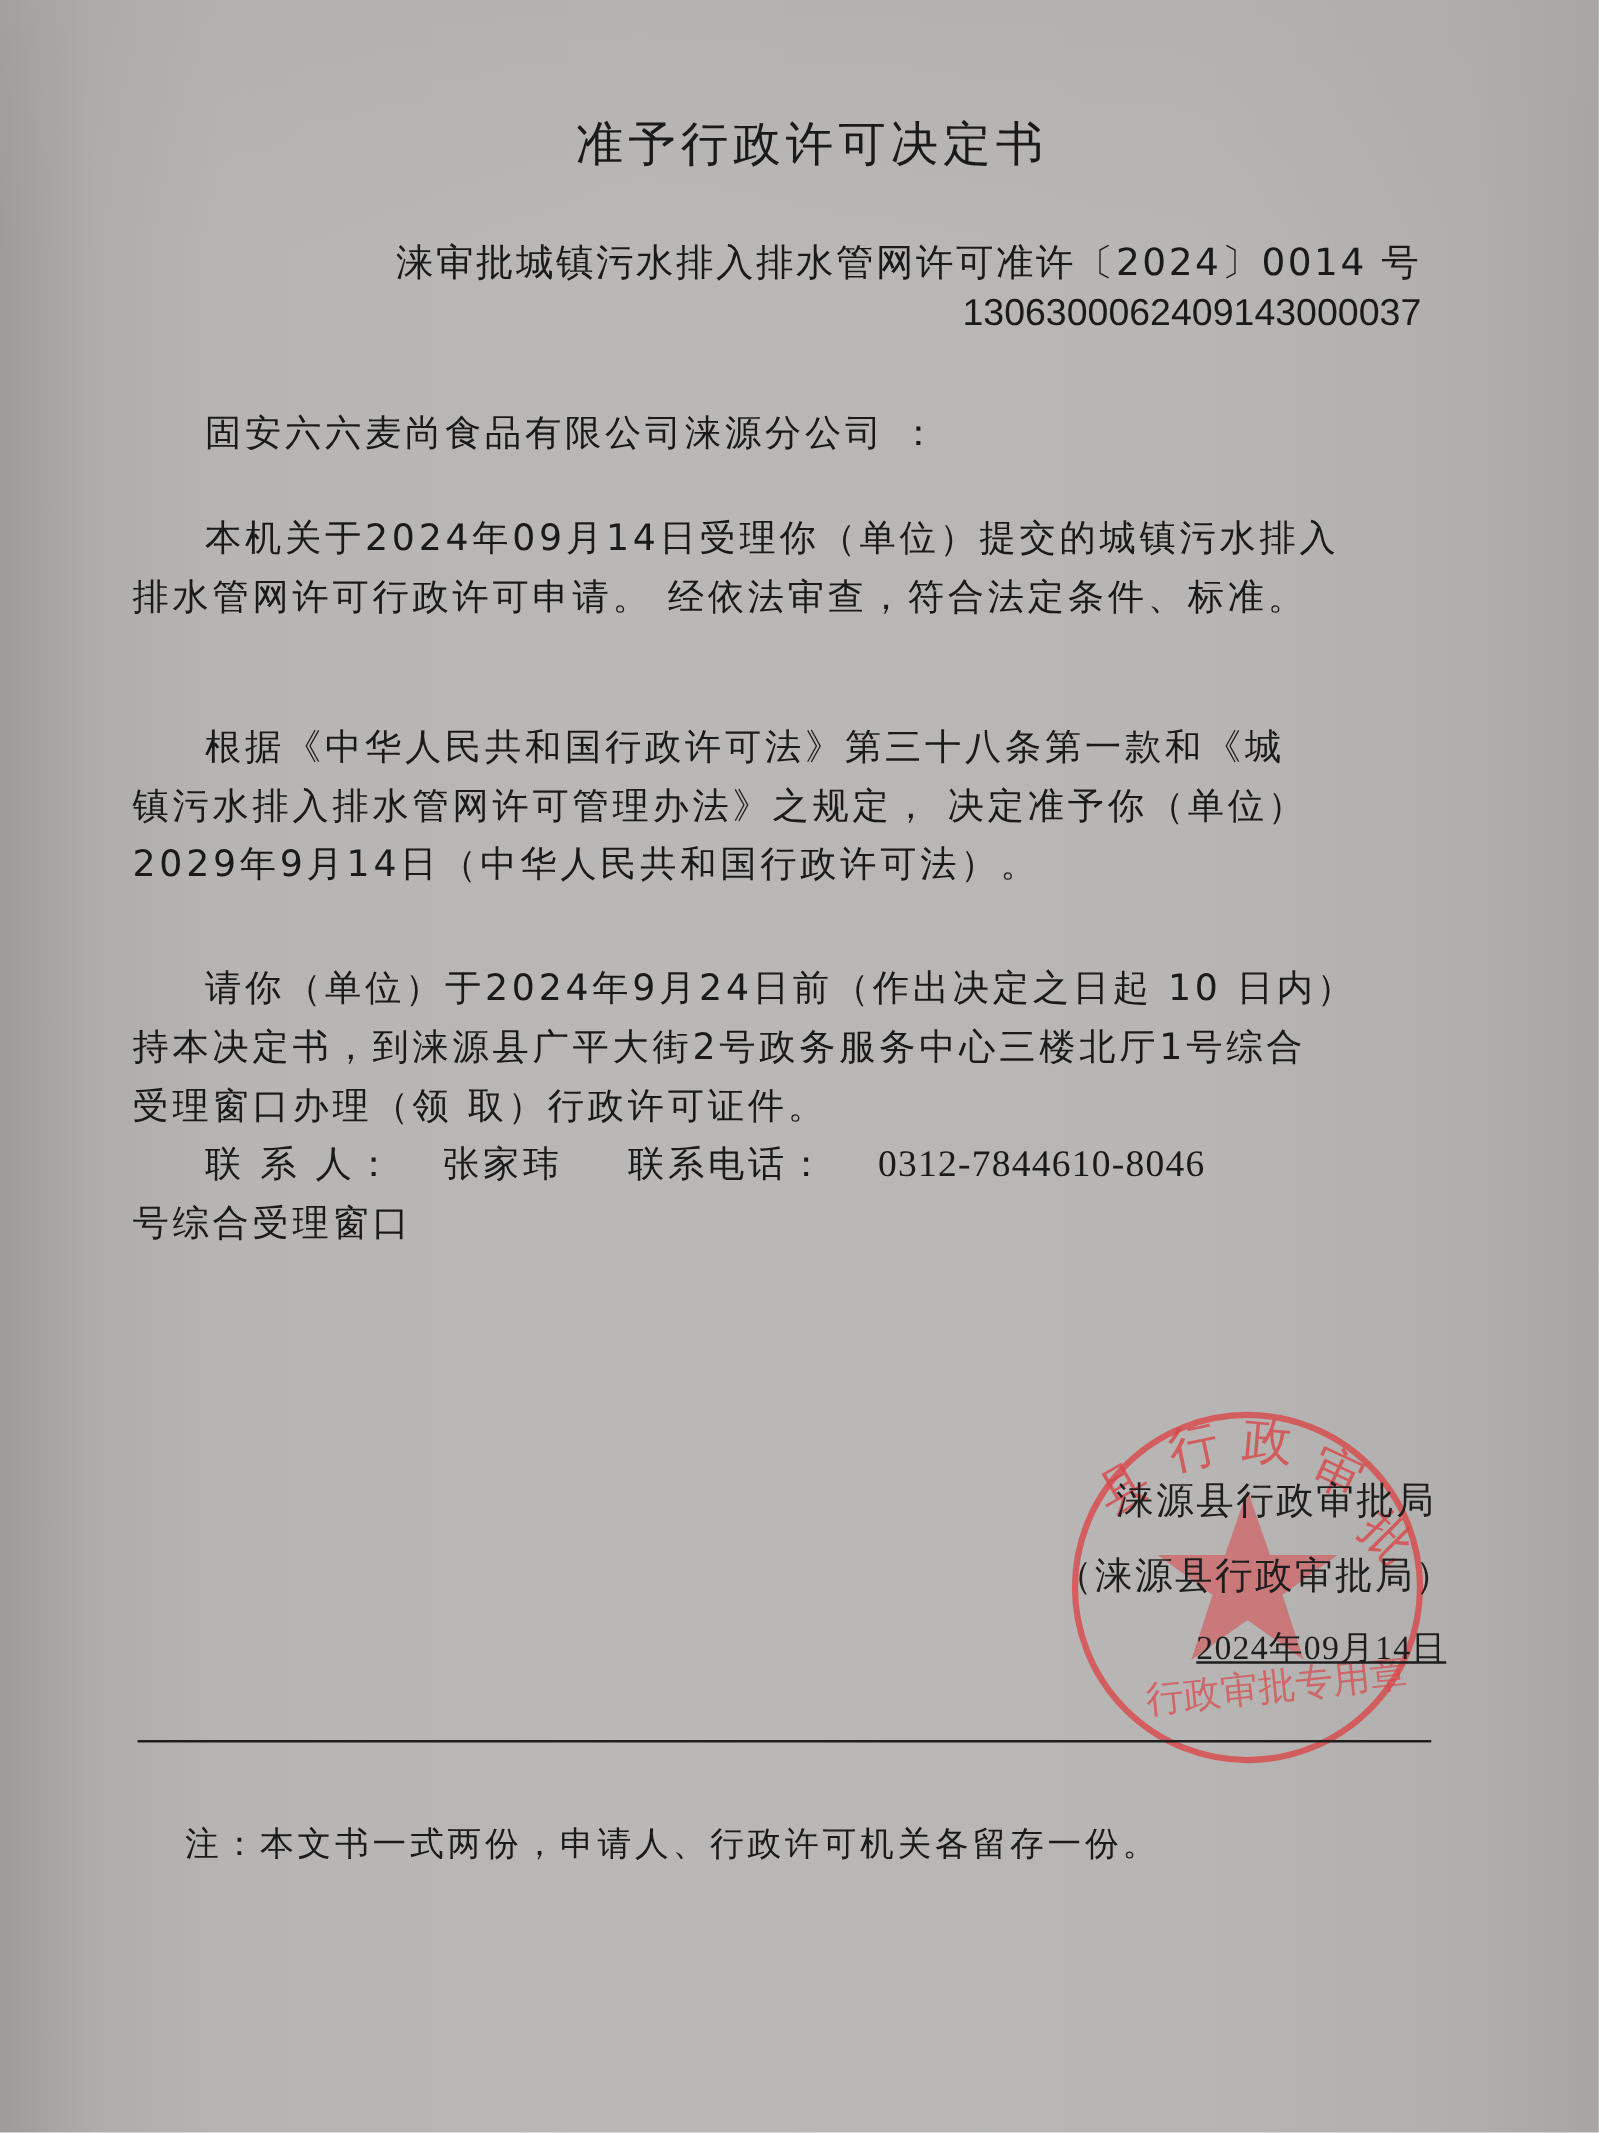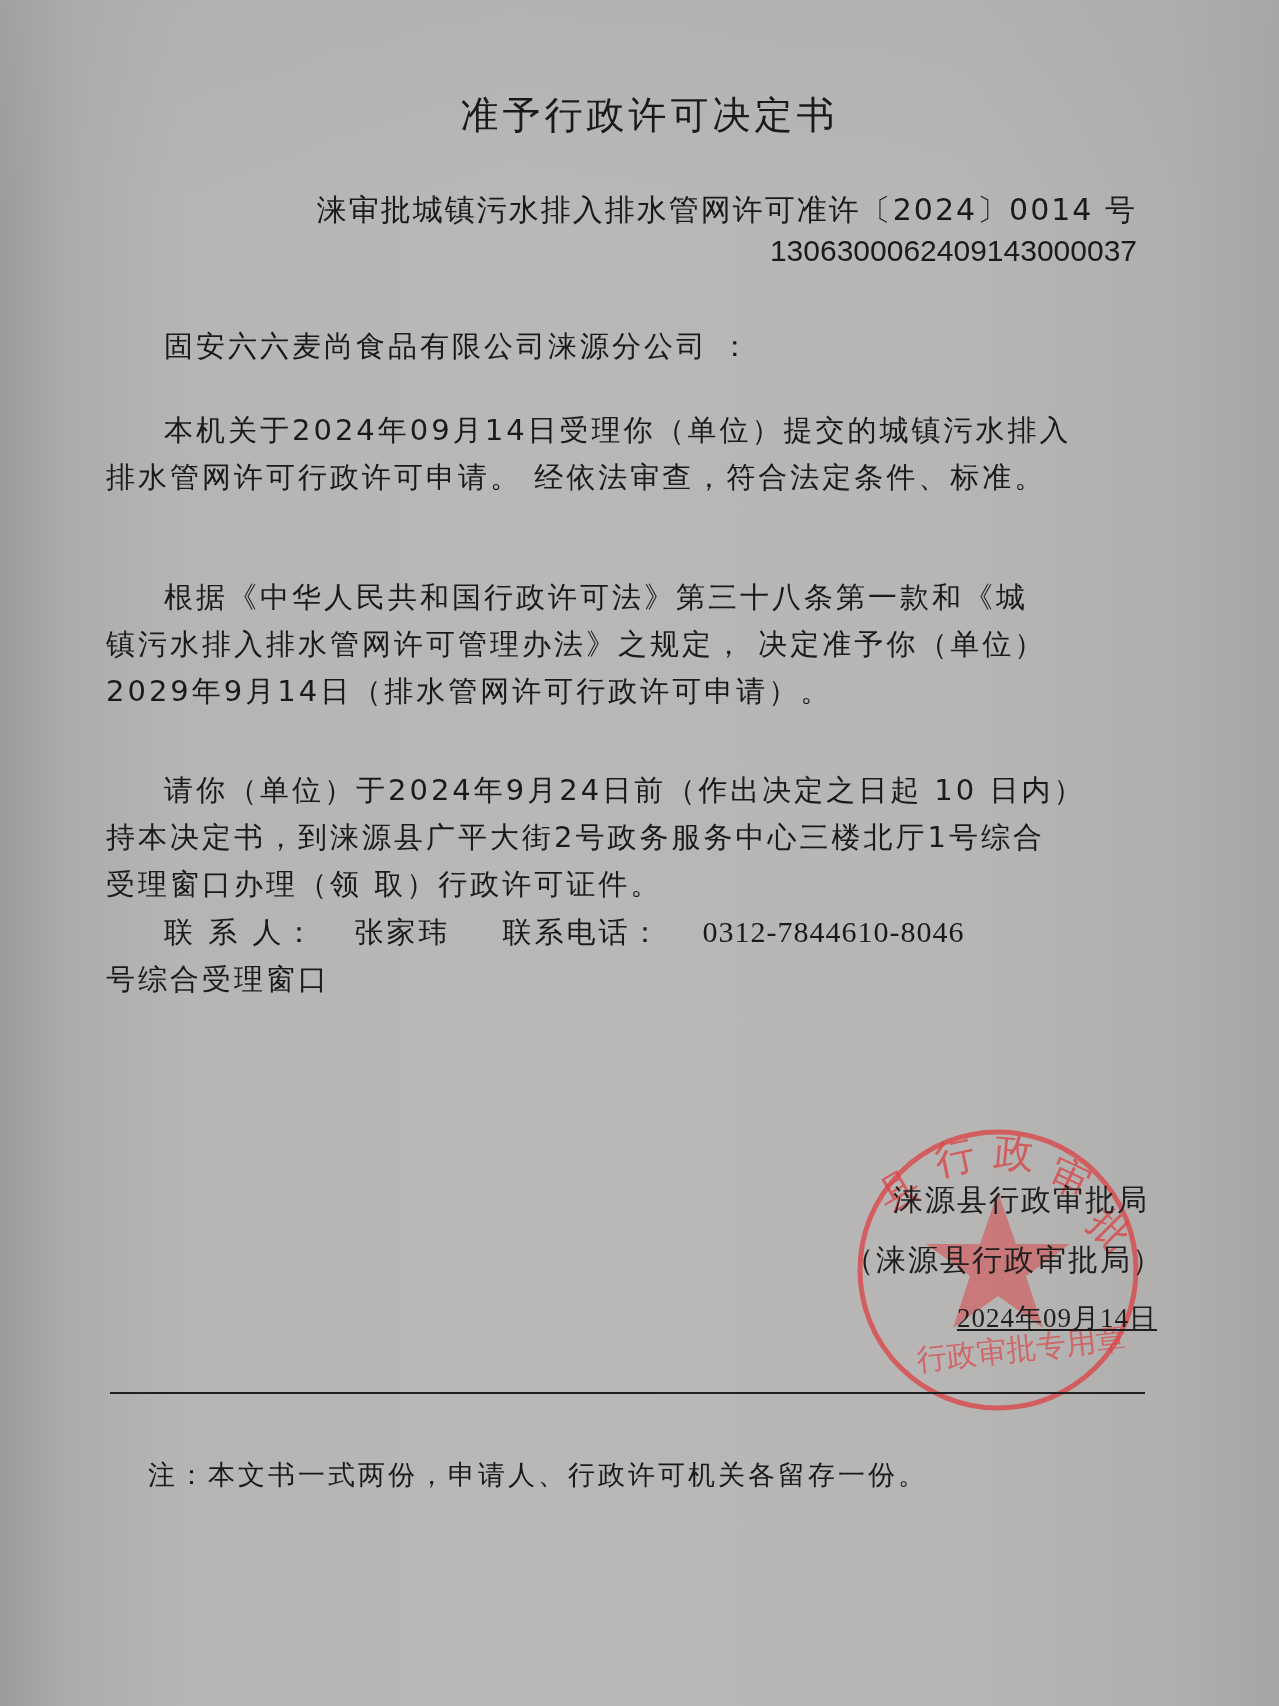--- a/index.html
+++ b/index.html
@@ -104,21 +104,21 @@
   </div>
 
   <div class="para body-text" style="top: 407px;">
     <span class="line indent">本机关于2024年09月14日受理你（单位）提交的城镇污水排入</span>
     <span class="line">排水管网许可行政许可申请。 经依法审查，符合法定条件、标准。</span>
   </div>
 
   <div class="para body-text" style="top: 545px; margin-top: 29px;">
     <span class="line indent">根据《中华人民共和国行政许可法》第三十八条第一款和《城</span>
     <span class="line">镇污水排入排水管网许可管理办法》之规定， 决定准予你（单位）</span>
-    <span class="line">2029年9月14日（排水管网许可行政许可申请）。</span>
+    <span class="line">2029年9月14日（中华人民共和国行政许可法）。</span>
   </div>
 
   <div class="para body-text" style="top: 767px;">
     <span class="line indent">请你（单位）于2024年9月24日前（作出决定之日起 10 日内）</span>
     <span class="line">持本决定书，到涞源县广平大街2号政务服务中心三楼北厅1号综合</span>
     <span class="line">受理窗口办理（领 取）行政许可证件。</span>
   </div>
 
   <div class="para body-text" style="top: 908px;">
     <span class="line indent">

